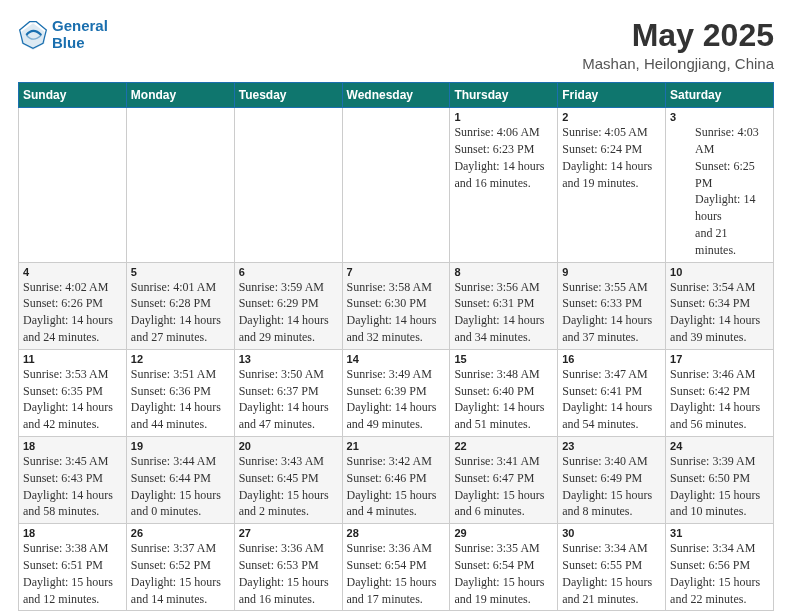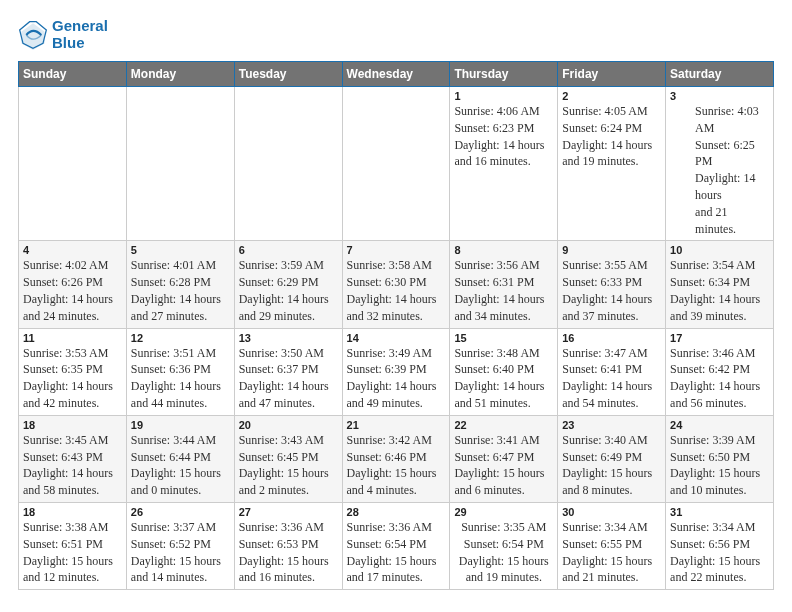--- a/index.html
+++ b/index.html
@@ -54,21 +54,21 @@
       margin-top: 2px;
     }
     .calendar {
       flex: 1;
       border: 1px solid #ccc;
       border-collapse: collapse;
       width: 100%;
       table-layout: fixed;
     }
     .calendar thead tr th {
-      background: #737373;
+      background: #0f766e;
       color: #fff;
       font-size: 12px;
       font-weight: bold;
       padding: 5px 4px;
       text-align: left;
       border: 1px solid #1a6faf;
     }
     .calendar tbody tr td {
       border: 1px solid #ccc;
       vertical-align: top;
@@ -120,20 +120,24 @@
         <polygon points="18,4 32,14 32,28 18,36 4,28 4,14" fill="#1a6faf" opacity="0.15"></polygon>
         <polygon points="22,2 34,12 30,28 18,34 6,28 2,12 14,2" fill="none" stroke="#1a6faf" stroke-width="1.5"></polygon>
         <path d="M10,18 Q18,8 28,18" stroke="#1a6faf" stroke-width="2.5" fill="none"></path>
         <path d="M10,18 Q18,28 28,18" stroke="#1a6faf" stroke-width="1.5" fill="none" opacity="0.5"></path>
       </svg>
       <div class="logo-text">
         <div><span class="blue">General</span></div>
         <div><span class="blue">Blue</span></div>
       </div>
     </div>
+    <div class="title-block">
+      <div class="month-title">May 2025</div>
+      <div class="subtitle">Mashan, Heilongjiang, China</div>
+    </div>
   </div>
 
   <table class="calendar">
     <thead>
       <tr>
       <th>Sunday</th>
           <th>Monday</th>
           <th>Tuesday</th>
           <th>Wednesday</th>
           <th>Thursday</th>
@@ -346,21 +350,21 @@
           </td>
           <td>
             <span class="day-num">28</span>
             <div class="day-info" style="white-space: pre-line;">Sunrise: 3:36 AM
 Sunset: 6:54 PM
 Daylight: 15 hours
 and 17 minutes.</div>
           </td>
           <td>
             <span class="day-num">29</span>
-            <div class="day-info" style="white-space: pre-line; text-align: center;">Sunrise: 3:35 AM
+            <div class="day-info" style="white-space: pre-line;">Sunrise: 3:35 AM
 Sunset: 6:54 PM
 Daylight: 15 hours
 and 19 minutes.</div>
           </td>
           <td>
             <span class="day-num">30</span>
             <div class="day-info" style="white-space: pre-line;">Sunrise: 3:34 AM
 Sunset: 6:55 PM
 Daylight: 15 hours
 and 21 minutes.</div>

